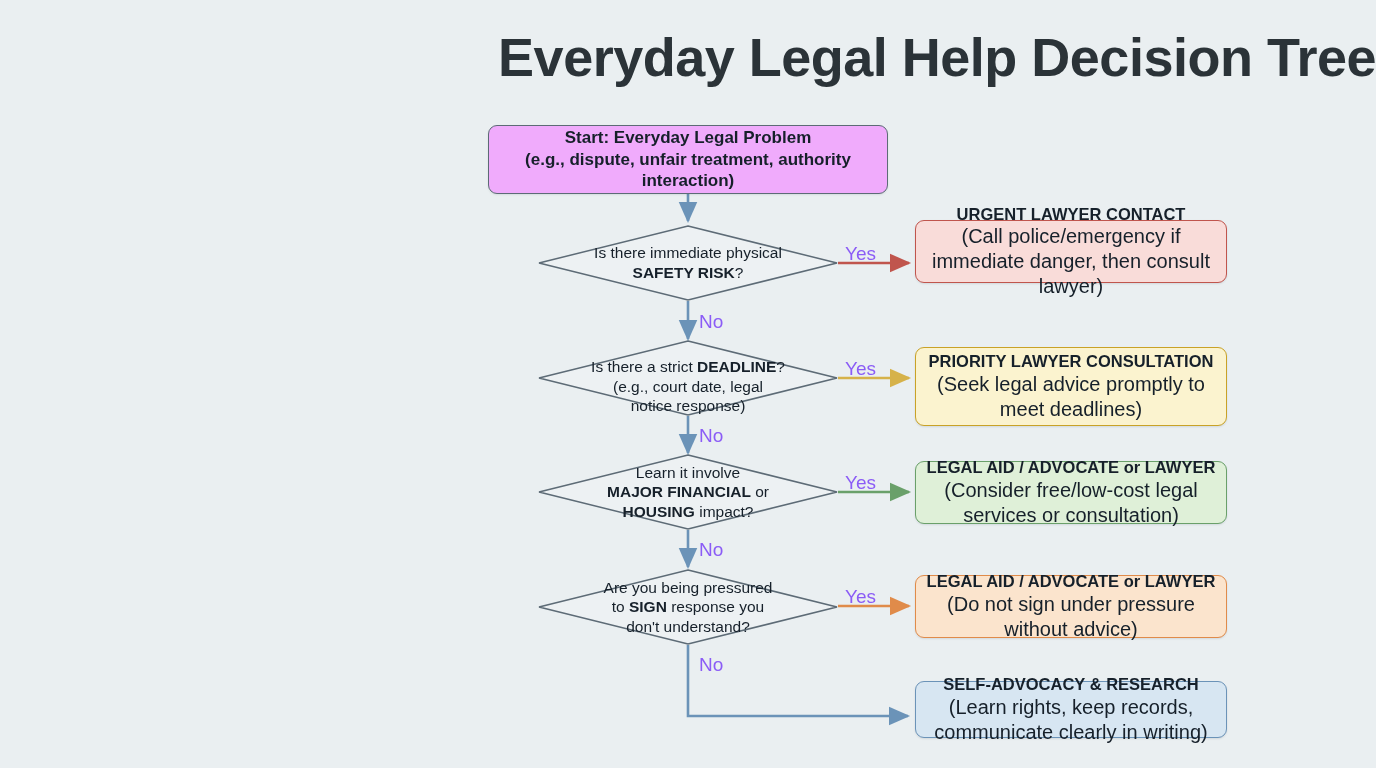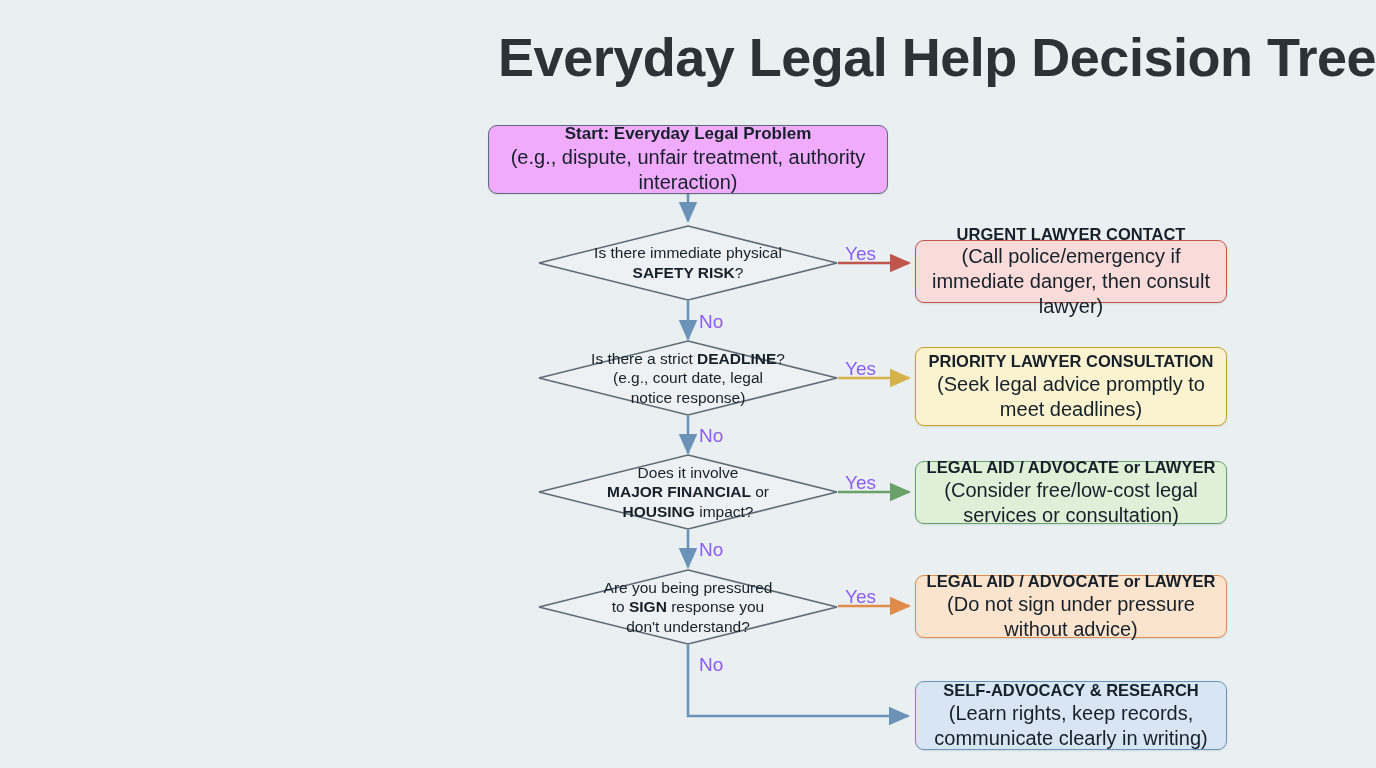--- a/index.html
+++ b/index.html
@@ -44,21 +44,21 @@
     color: #16202a;
   }
 
   .startbox {
     border: 1.6px solid #5d6b76;
     background: #f0abfc;
     border-radius: 9px;
     box-shadow: 0 1px 2px rgba(40,55,70,0.10);
   }
   .startbox .l1 { font-size: 17px; font-weight: bold; line-height: 1.28; }
-  .startbox .l2 { font-size: 20px; line-height: 1.28; }
+  .startbox .l2 { font-size: 17px; line-height: 1.28; font-weight: bold; }
 
   .outbox {
     border-width: 1.6px;
     border-style: solid;
     border-radius: 9px;
     box-shadow: 0 1px 2px rgba(40,55,70,0.12);
     padding: 0 10px;
   }
   .outbox .l1 { font-size: 16.5px; font-weight: bold; line-height: 1.25; }
   .outbox .l2 { font-size: 20px; line-height: 1.25; }
@@ -140,77 +140,77 @@
       <polygon points="150,1 299,38 150,75 1,38" fill="#edf1f3" stroke="#5d6b76" stroke-width="1.5"></polygon>
     </svg>
     <div class="diamond-text">
       <span>Is there immediate physical</span><br>
       <b>SAFETY RISK</b><span>?</span>
     </div>
   </div>
   <div class="edge-label" style="left:845px; top:243px;">Yes</div>
   <div class="edge-label" style="left:699px; top:311px;">No</div>
 
-  <div class="diamond-wrap" style="left:538px; top:340px; width:300px; height:76px;">
+  <div class="diamond-wrap" style="left:538px; top:340px; width:300px; height:76px;align-items:flex-end;">
     <svg width="300" height="76">
       <polygon points="150,1 299,38 150,75 1,38" fill="#edf1f3" stroke="#5d6b76" stroke-width="1.5"></polygon>
     </svg>
     <div class="diamond-text" style="width:84%;">
       <span>Is there a strict </span><b>DEADLINE</b><span>?</span><br>
       <span>(e.g., court date, legal</span><br>
       <span>notice response)</span>
     </div>
   </div>
   <div class="edge-label" style="left:845px; top:358px;">Yes</div>
   <div class="edge-label" style="left:699px; top:425px;">No</div>
 
   <div class="diamond-wrap" style="left:538px; top:454px; width:300px; height:76px;">
     <svg width="300" height="76">
       <polygon points="150,1 299,38 150,75 1,38" fill="#edf1f3" stroke="#5d6b76" stroke-width="1.5"></polygon>
     </svg>
     <div class="diamond-text" style="width:84%;">
-      <span>Does it involve</span><br>
+      <span>Learn it involve</span><br>
       <b>MAJOR FINANCIAL</b><span> or</span><br>
       <b>HOUSING</b><span> impact?</span>
     </div>
   </div>
   <div class="edge-label" style="left:845px; top:472px;">Yes</div>
   <div class="edge-label" style="left:699px; top:539px;">No</div>
 
   <div class="diamond-wrap" style="left:538px; top:569px; width:300px; height:76px;">
     <svg width="300" height="76">
       <polygon points="150,1 299,38 150,75 1,38" fill="#edf1f3" stroke="#5d6b76" stroke-width="1.5"></polygon>
     </svg>
     <div class="diamond-text" style="width:84%;">
       <span>Are you being pressured</span><br>
       <span>to </span><b>SIGN</b><span> response you</span><br>
       <span>don't understand?</span>
     </div>
   </div>
   <div class="edge-label" style="left:845px; top:586px;">Yes</div>
   <div class="edge-label" style="left:699px; top:654px;">No</div>
 
-  <div class="node outbox" style="left:915px; top:240px; width:312px; height:63px; background:#f9dcd9; border-color:#c0554d;">
+  <div class="node outbox" style="left:915px; top:220px; width:312px; height:63px; background:#f9dcd9; border-color:#c0554d;">
     <div class="l1">URGENT LAWYER CONTACT</div>
     <div class="l2">(Call police/emergency if immediate danger, then consult lawyer)</div>
   </div>
 
   <div class="node outbox" style="left:915px; top:347px; width:312px; height:79px; background:#fbf3cf; border-color:#c9a227;">
     <div class="l1">PRIORITY LAWYER CONSULTATION</div>
     <div class="l2">(Seek legal advice promptly to meet deadlines)</div>
   </div>
 
   <div class="node outbox" style="left:915px; top:461px; width:312px; height:63px; background:#dff0d8; border-color:#6aa06a;">
     <div class="l1">LEGAL AID / ADVOCATE or LAWYER</div>
     <div class="l2">(Consider free/low-cost legal services or consultation)</div>
   </div>
 
   <div class="node outbox" style="left:915px; top:575px; width:312px; height:63px; background:#fbe4cd; border-color:#e08b4a;">
     <div class="l1">LEGAL AID / ADVOCATE or LAWYER</div>
     <div class="l2">(Do not sign under pressure without advice)</div>
   </div>
 
-  <div class="node outbox" style="left:915px; top:681px; width:312px; height:69px; background:#d7e6f2; border-color:#6b93b8;">
+  <div class="node outbox" style="left:915px; top:681px; width:312px; height:57px; background:#d7e6f2; border-color:#6b93b8;">
     <div class="l1">SELF-ADVOCACY &amp; RESEARCH</div>
     <div class="l2">(Learn rights, keep records, communicate clearly in writing)</div>
   </div>
 
 </div>
 
 </body></html>

